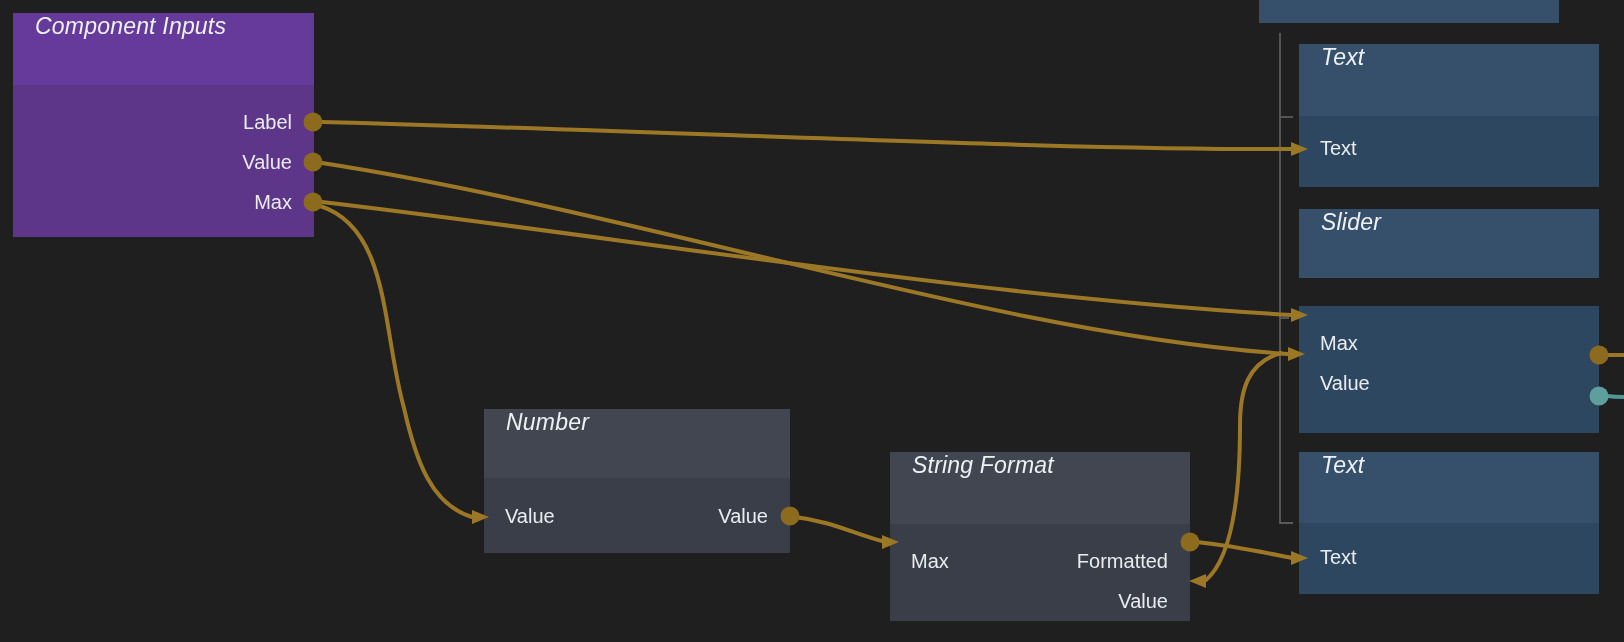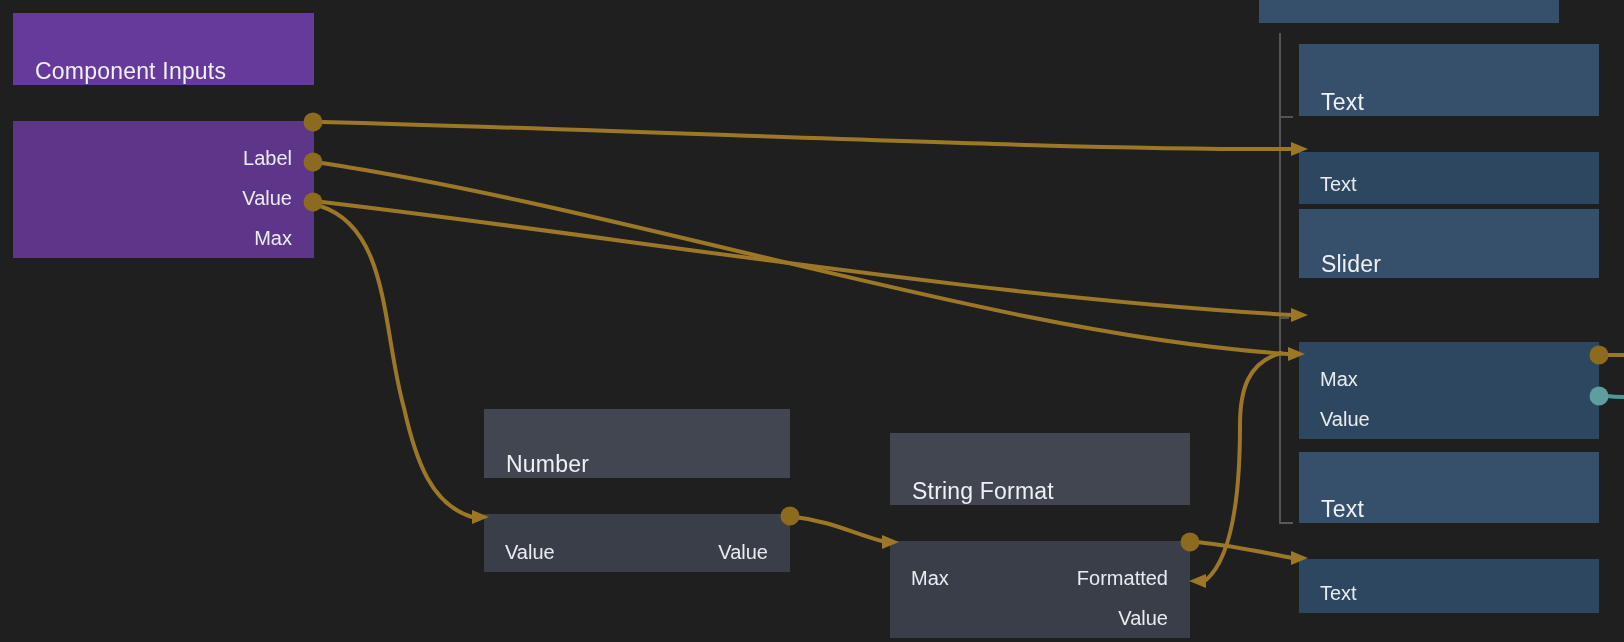--- a/index.html
+++ b/index.html
@@ -4,23 +4,23 @@
 <style>
   html,body{margin:0;padding:0;background:#161616;}
   .canvas{
     position:relative;
     width:1624px;height:642px;
     background:#1f1f20;
     overflow:hidden;
     font-family:"Liberation Sans","DejaVu Sans",sans-serif;
   }
   .node{position:absolute;display:flex;flex-direction:column;}
-  .node .hd{display:flex;align-items:flex-end;padding:0 4px 0 22px;flex:0 0 auto;}
+  .node .hd{display:flex;align-items:flex-start;padding:0 4px 0 22px;flex:0 0 auto;font-style:italic;}
   .node .title{font-size:23px;color:#eef1f4;letter-spacing:.2px;}
-  .node .bd{flex:1 1 auto;margin-top:36px;}
+  .node .bd{flex:1 1 auto;}
   .prow{height:40px;display:flex;align-items:center;font-size:20px;color:#e9ecef;}
   .prow.in{justify-content:flex-start;padding-left:21px;}
   .prow.out{justify-content:flex-end;padding-right:22px;}
   .prow.between{justify-content:space-between;padding-left:21px;padding-right:22px;}
   .purple .hd{background:#653a9b;}
   .purple .bd{background:#5d3589;}
   .blue .hd{background:#36506c;}
   .blue .bd{background:#2e4760;}
   .gray .hd{background:#424650;}
   .gray .bd{background:#3a3e48;}
@@ -61,21 +61,21 @@
     </div>
     <div class="bd" style="padding-top:18px;">
       <div class="prow between">
         <span>Value</span>
         <span>Value</span>
       </div>
     </div>
   </div>
 
   <div class="node gray" style="left:890px;top:433px;width:300px;height:183px;">
-    <div class="hd" style="height:72px;">
+    <div class="hd" style="height:72px;margin-top:19px;">
       <span class="title">String Format</span>
     </div>
     <div class="bd" style="padding-top:17px;">
       <div class="prow between">
         <span>Max</span>
         <span>Formatted</span>
       </div>
       <div class="prow out">
         <span>Value</span>
       </div>

